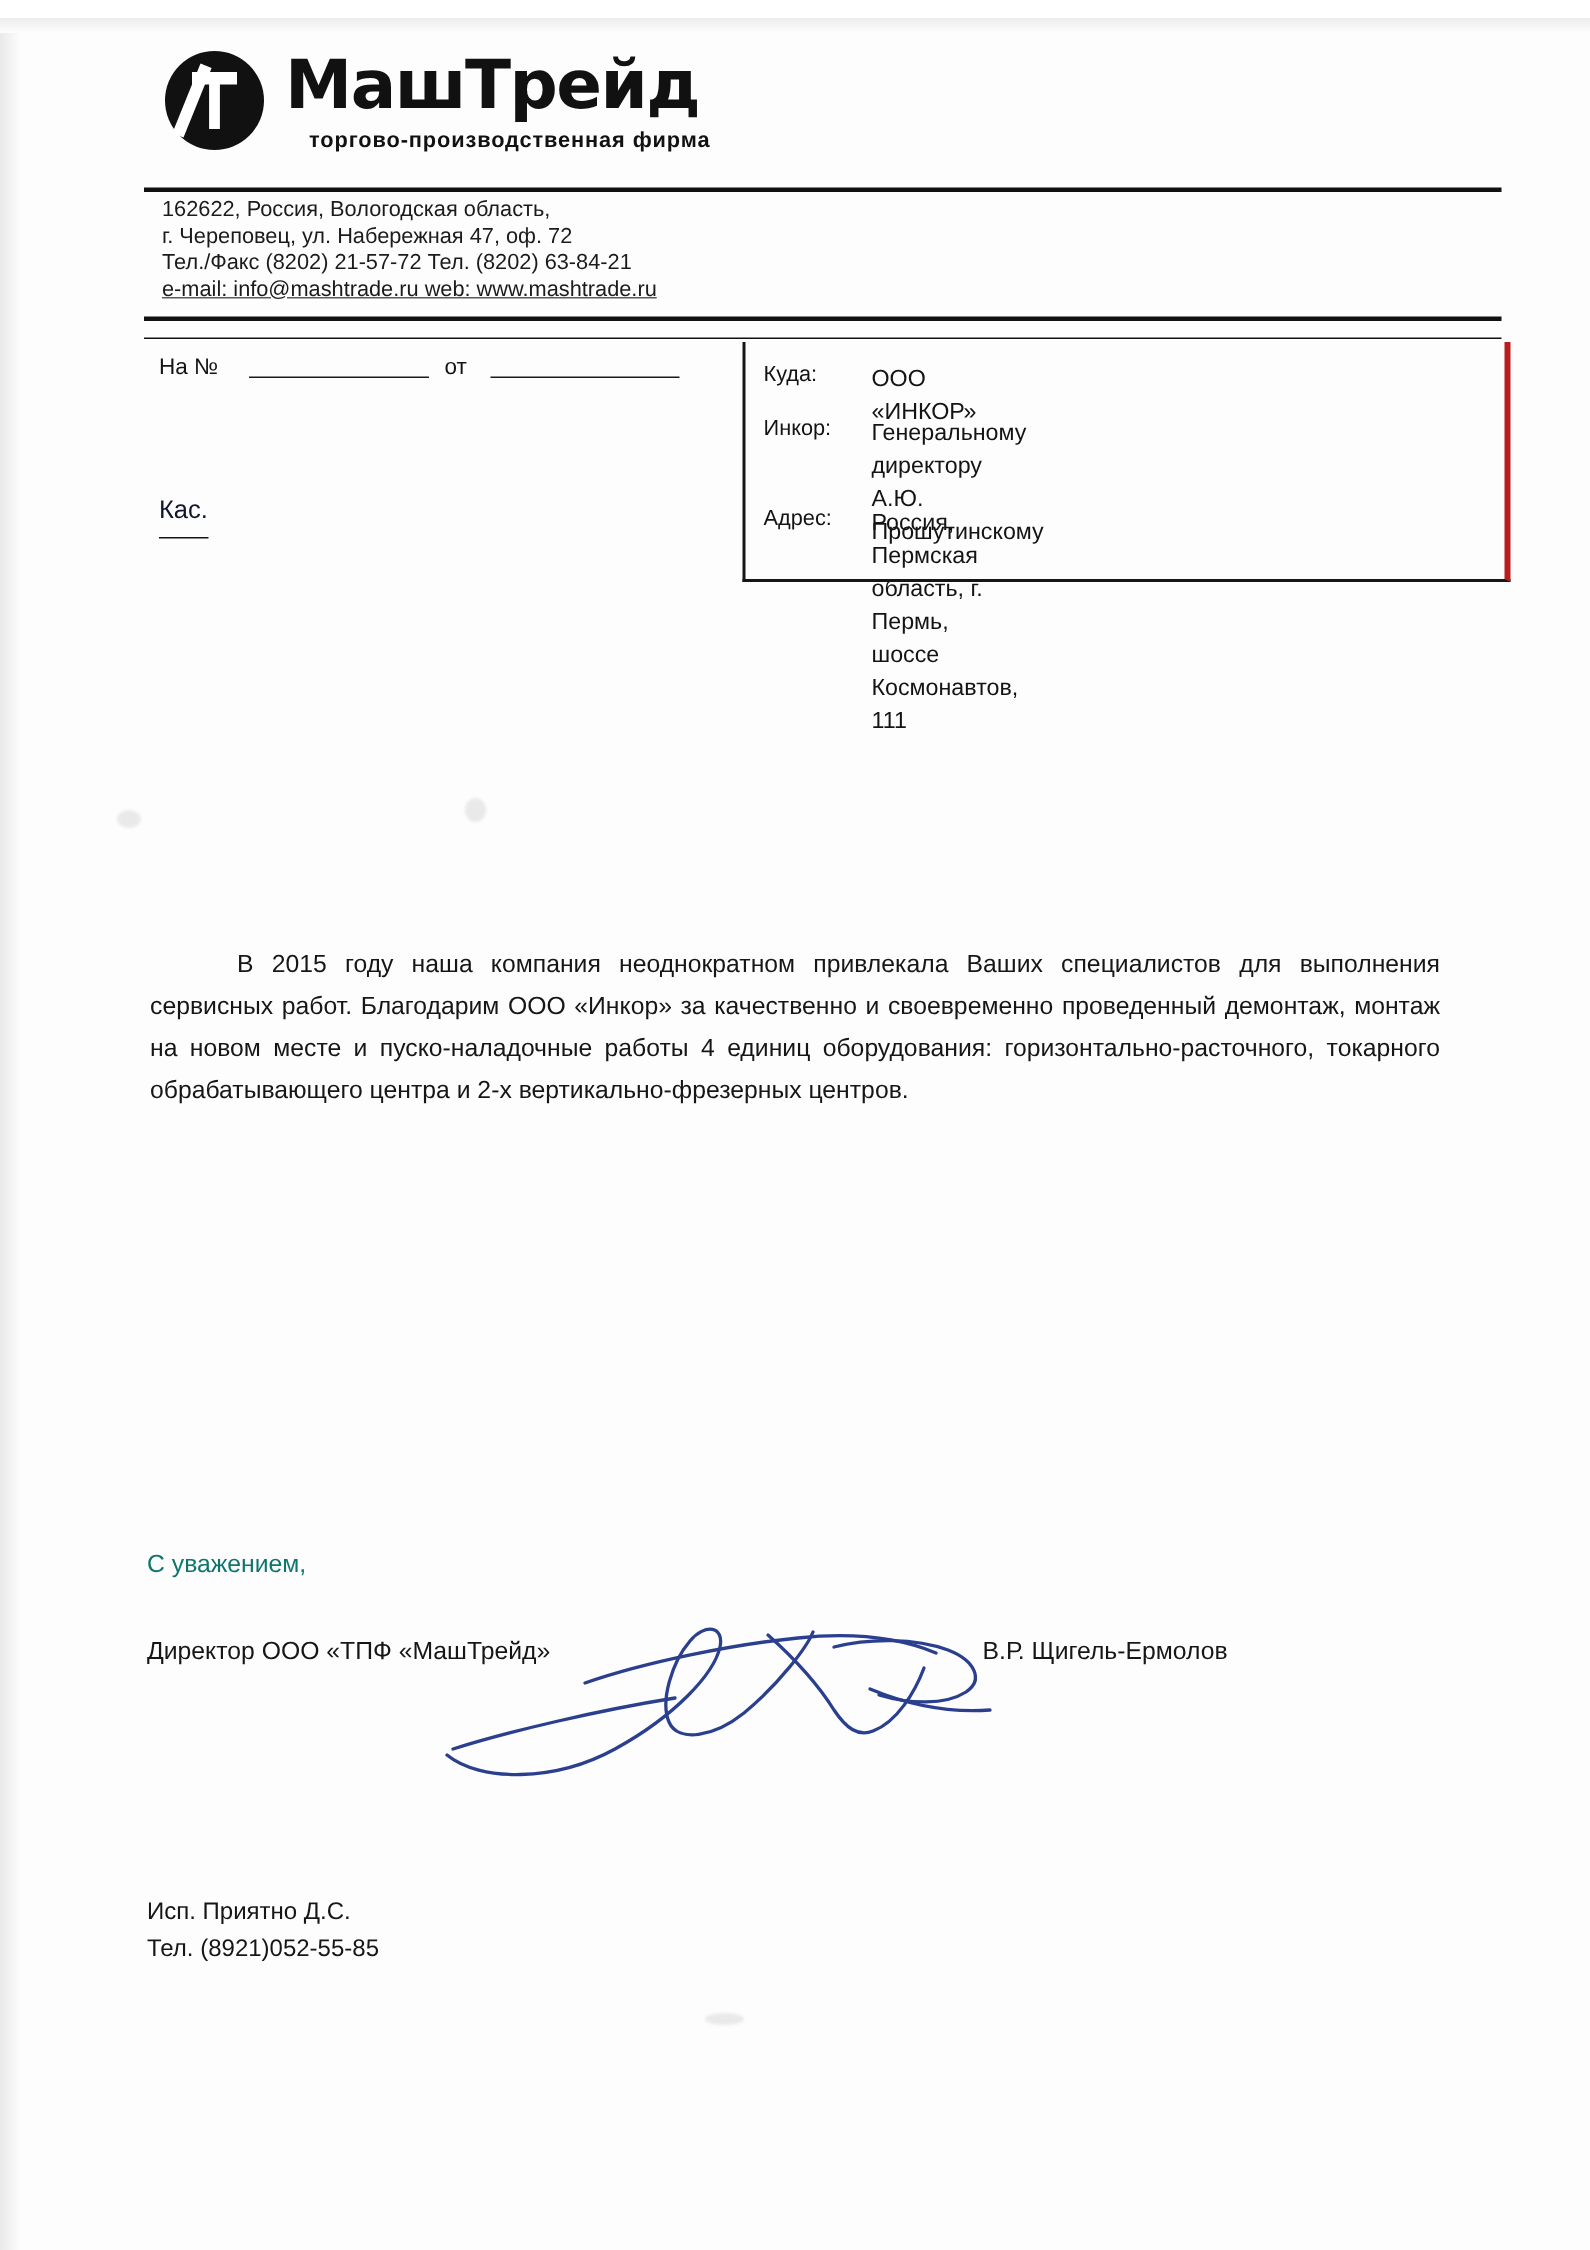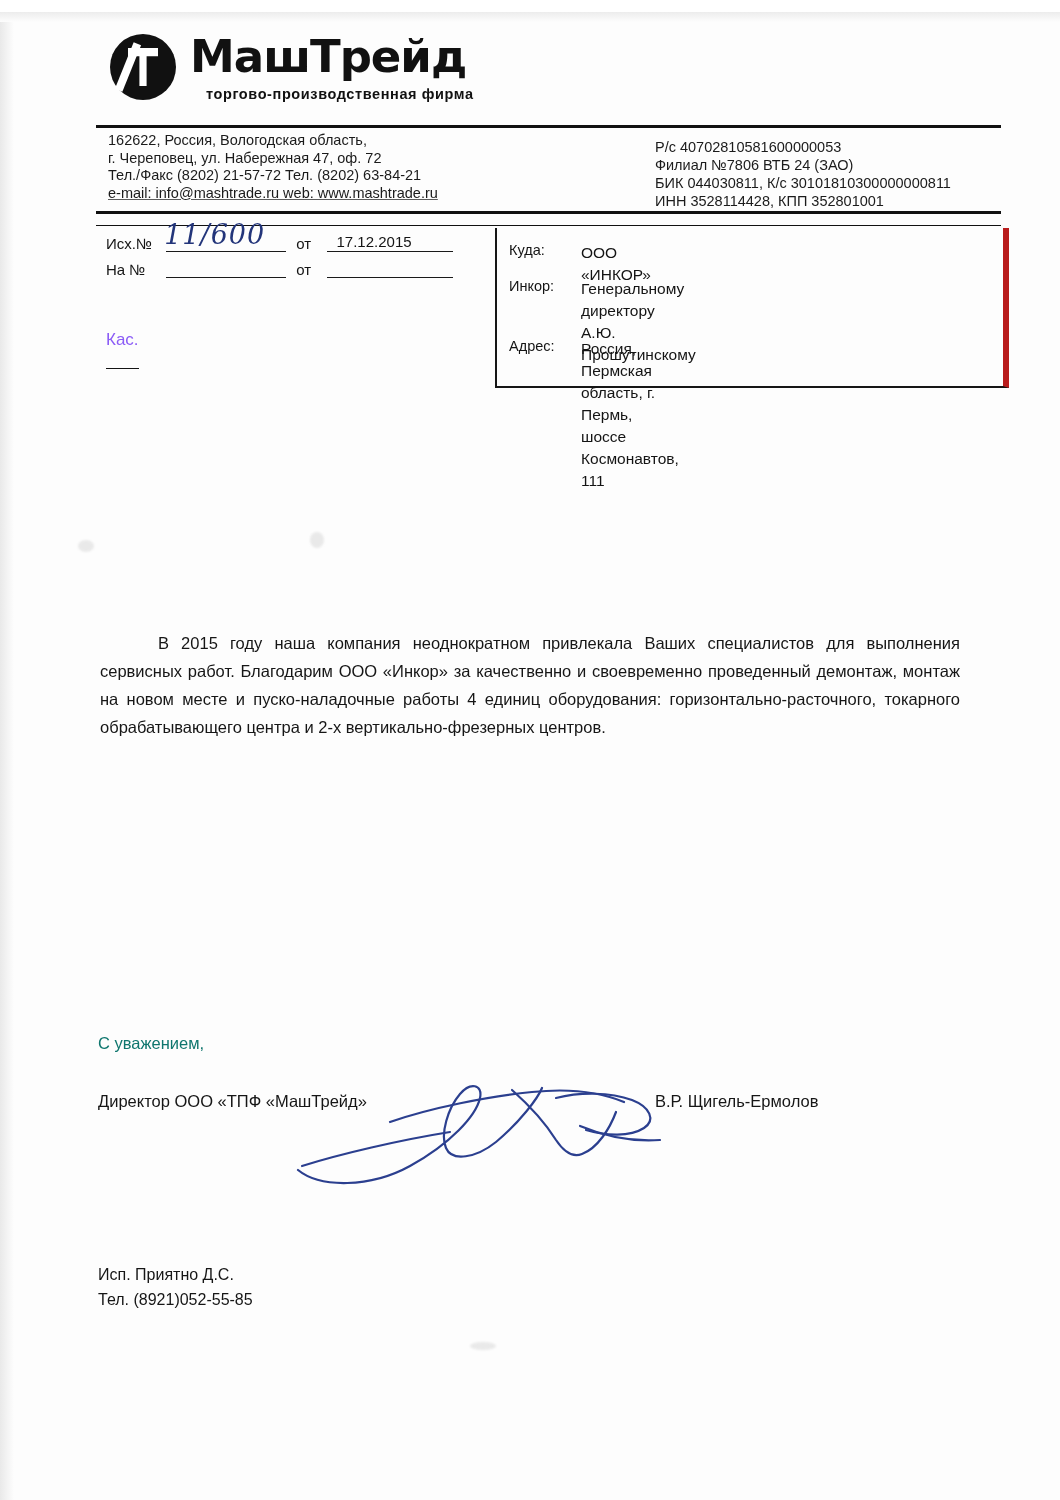--- a/index.html
+++ b/index.html
@@ -173,34 +173,34 @@
     font-size: 15px;
     color: #141414;
   }
   .ot { display: inline-block; width: 26px; }
 
   .kas {
     position: absolute;
     left: 106px;
     top: 318px;
     font-size: 17px;
-    color: #8b5cf6;
+    color: #0f172a;
     border-bottom: 1.5px solid #141414;
-    padding-bottom: 18px;
+    padding-bottom: 8px;
   }
 
   
   .addr-box {
     position: absolute;
     left: 495px;
     top: 216px;
     width: 506px;
     height: 158px;
     border-left: 2px solid #161616;
-    border-right: 6px solid #b91c1c;
+    border-right: 4px solid #b91c1c;
     border-bottom: 2px solid #161616;
   }
   .addr-row {
     position: absolute;
     font-size: 15px;
     color: #141414;
   }
   .addr-key { position: absolute; left: 12px; font-size: 14.5px; }
   .addr-val { position: absolute; left: 84px; font-size: 15.5px; line-height: 22px; }
   .r1 { top: 14px; }
@@ -303,38 +303,22 @@
   <div class="rule rule-mid"></div>
   <div class="rule rule-bottom"></div>
 
   <div class="req-left">
     <div>162622, Россия, Вологодская область,</div>
     <div>г. Череповец, ул. Набережная 47, оф. 72</div>
     <div>Тел./Факс (8202) 21-57-72 Тел. (8202) 63-84-21</div>
     <div class="email-line">e-mail: info@mashtrade.ru web: www.mashtrade.ru</div>
   </div>
 
-  <div class="req-right">
-    <div>Р/с 40702810581600000053</div>
-    <div>Филиал №7806 ВТБ 24 (ЗАО)</div>
-    <div>БИК 044030811, К/с 30101810300000000811</div>
-    <div>ИНН 3528114428, КПП 352801001</div>
-  </div>
 
   <div class="out-block">
-    <div class="out-row">
-      <span class="out-label">Исх.№</span>
-      <span class="out-slot">
-        <span class="handwritten">11/600</span>
-      </span>
-      <span class="ot">от</span>
-      <span class="out-slot date">
-        <span class="typed-date">17.12.2015</span>
-      </span>
-    </div>
     <div class="out-row">
       <span class="out-label">На №</span>
       <span class="out-slot"></span>
       <span class="ot">от</span>
       <span class="out-slot date"></span>
     </div>
   </div>
 
   <div class="kas">Кас.</div>
 

